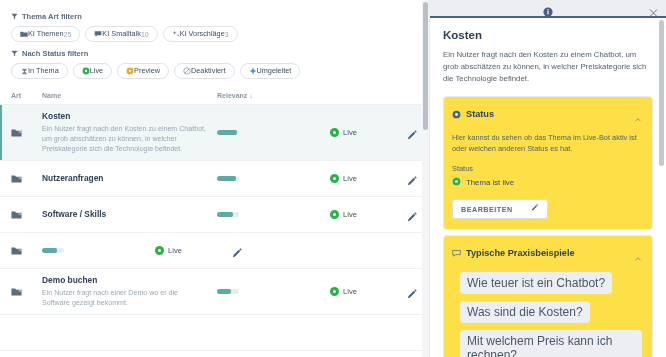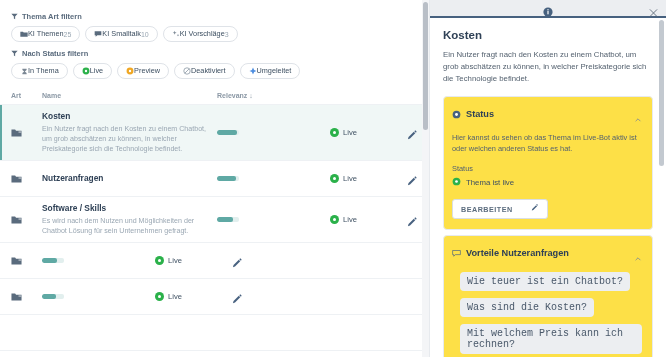--- a/index.html
+++ b/index.html
@@ -128,21 +128,21 @@
     margin-top: 11px;
     display: inline-flex; align-items: center; gap: 18px;
     border: 1px solid #d9dee4; border-radius: 3px;
     padding: 4px 8px; background: #fff;
     font-size: 7.2px; color: #5a6b7d; letter-spacing: .5px; font-weight: 600;
   }
   .q-list { margin-top: 10px; display: flex; flex-direction: column; gap: 7px; padding-left: 8px; }
   .q-item {
     align-self: flex-start;
     background: #eceef1; border-radius: 4px;
-    padding: 4px 7px; font-size: 10px; color: #49586a; font-family: Liberation Mono, monospace;
+    padding: 4px 7px; font-size: 12px; color: #49586a;
   }
   
   .rscroll {
     position: absolute; right: 1px; top: 20px; width: 6px; height: 337px;
   }
   .rscroll .thumb {
     position: absolute; left: 0; top: 0; width: 5px; height: 146px;
     border-radius: 3px; background: #c3c9d0;
   }
 </style>
@@ -316,21 +316,20 @@
         </div>
         <div class="row">
           <div class="c-art">
             <span><svg viewBox="0 0 12 10" width="11" height="10">
                 <path d="M0.5 1.3h4l1 1.2h6V8.8H0.5z" fill="#5a6b7d"></path>
                 <rect x="8.2" y="3.4" width="3" height="1.1" fill="#fff" opacity=".8"></rect>
               </svg></span>
           </div>
           <div class="c-name">
             <div class="name-title"><span>Software / Skills</span></div>
-            <div class="name-desc">Es wird nach dem Nutzen und Möglichkeiten der Chatbot Lösung für sein Unternehmen gefragt.</div>
           </div>
           <div class="c-rel">
             <div class="bar-track">
               <div class="bar-fill" style="width: 74%;"></div>
             </div>
           </div>
           <div class="c-status">
             <span class="dot" style="background: rgb(43, 177, 74);"></span>
             <span>Live</span>
           </div>
@@ -363,20 +362,24 @@
                 <path d="M8 1.4l1.6 1.6 1-1L9 0.4z" fill="#47617f"></path>
               </svg></span>
           </div>
         </div>
         <div class="row">
           <div class="c-art">
             <span><svg viewBox="0 0 12 10" width="11" height="10">
                 <path d="M0.5 1.3h4l1 1.2h6V8.8H0.5z" fill="#5a6b7d"></path>
                 <rect x="8.2" y="3.4" width="3" height="1.1" fill="#fff" opacity=".8"></rect>
               </svg></span>
+          </div>
+          <div class="c-name">
+            <div class="name-title"><span>Demo buchen</span></div>
+            <div class="name-desc">Ein Nutzer fragt nach einer Demo wo er die Software gezeigt bekommt.</div>
           </div>
           <div class="c-rel">
             <div class="bar-track">
               <div class="bar-fill" style="width: 62%;"></div>
             </div>
           </div>
           <div class="c-status">
             <span class="dot" style="background: rgb(43, 177, 74);"></span>
             <span>Live</span>
           </div>
@@ -456,21 +459,21 @@
       </div>
 
       <div class="card">
         <div class="card-head">
           <div class="card-head-left">
             <span>
               <svg viewBox="0 0 12 10" width="9" height="9">
                   <path d="M0.8 1h10.4v5.5H4.6L2.3 8.6V6.5H0.8z" fill="none" stroke="#47617f" stroke-width="0.9"></path>
                 </svg>
             </span>
-            <span class="card-title">Vorteile Nutzeranfragen</span>
+            <span class="card-title">Typische Praxisbeispiele</span>
           </div>
           <span class="chev">
             <svg viewBox="0 0 10 10" width="8" height="8">
                 <polyline points="2,6.5 5,3.5 8,6.5" fill="none" stroke="#7b8794" stroke-width="1"></polyline>
               </svg>
           </span>
         </div>
         <div class="q-list" id="qlist">
             <div class="q-item">Wie teuer ist ein Chatbot?</div>
             <div class="q-item">Was sind die Kosten?</div>

